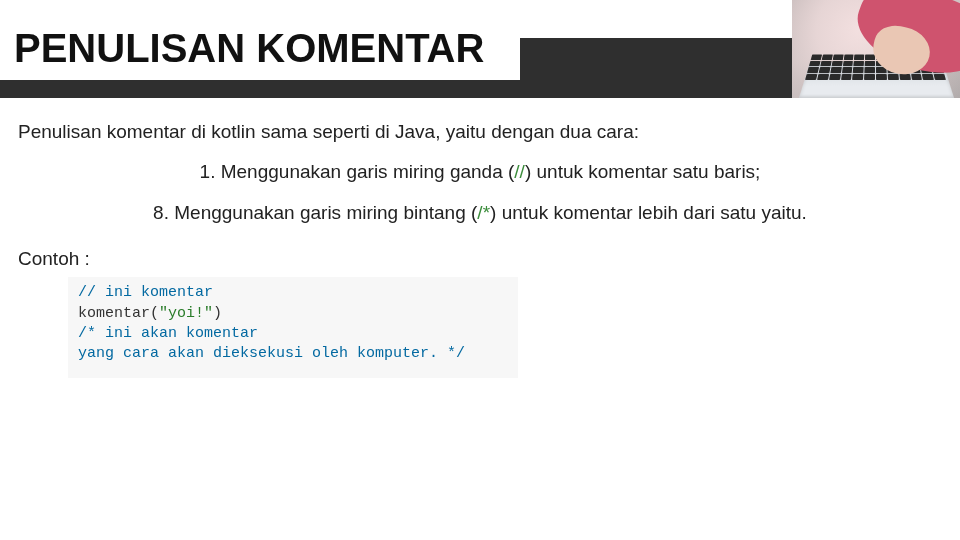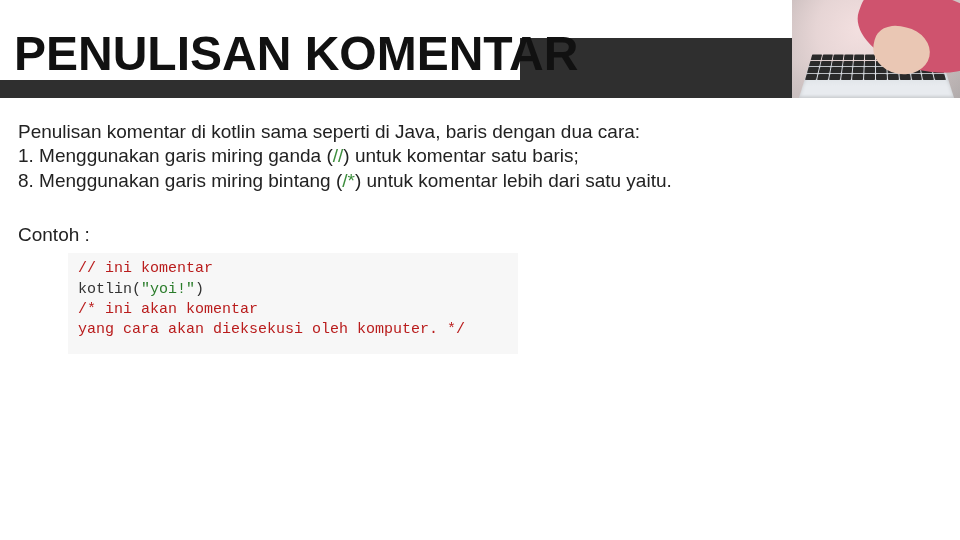--- a/index.html
+++ b/index.html
@@ -24,21 +24,21 @@
     left: 0;
     right: 0;
     top: 38px;
     height: 60px;
     background: #2f2f2f;
   }
   .header-title {
     position: absolute;
     left: 14px;
     top: 26px;
-    font-size: 48px;
+    font-size: 40px;
     font-weight: 700;
     color: #111111;
     letter-spacing: 0px;
     background: transparent;
     padding-right: 14px;
     z-index: 3;
   }
   .header-title-bg {
     position: absolute;
     left: 0;
@@ -119,41 +119,41 @@
   .content {
     position: absolute;
     left: 18px;
     right: 18px;
     top: 120px;
     font-size: 19px;
     line-height: 1.28;
     color: #222222;
   }
   .para-line { white-space: normal; }
-  .para-line + .para-line { margin-top: 0; }
+  .para-line + .para-line { margin-top: 16px; text-align: center; }
   .contoh {
-    margin-top: 30px;
+    margin-top: 22px;
     margin-bottom: 6px;
   }
   .sym-green { color: #3c8d3c; }
 
   
   .code-block {
     margin-top: 6px;
     margin-left: 50px;
     width: 430px;
     background: #f7f7f7;
     padding: 6px 10px 14px 10px;
     font-family: "Consolas", "Courier New", monospace;
     font-size: 15px;
     line-height: 1.35;
     white-space: pre;
     color: #333333;
   }
-  .tok-comment { color: #b91c1c; }
+  .tok-comment { color: #0369a1; }
   .tok-call    { color: #333333; }
   .tok-paren   { color: #333333; }
   .tok-str     { color: #2a7c2a; }
 </style>
 </head>
 <body>
 
 <div class="header">
   <div class="header-stripe"></div>
   <div class="header-title-bg"></div>
@@ -212,30 +212,30 @@
         <span></span>
         <span></span>
     </div>
     <div class="photo-sleeve"></div>
     <div class="photo-hand"></div>
   </div>
 </div>
 
 <div class="content">
 
-  <div class="para-line">Penulisan komentar di kotlin sama seperti di Java, baris dengan dua cara:</div>
+  <div class="para-line">Penulisan komentar di kotlin sama seperti di Java, yaitu dengan dua cara:</div>
 
   <div class="para-line">
     <span>1. Menggunakan garis miring ganda (</span><span class="sym-green">//</span><span>) untuk komentar satu baris;</span>
   </div>
 
   <div class="para-line">
     <span>8. Menggunakan garis miring bintang (</span><span class="sym-green">/*</span><span>) untuk komentar lebih dari satu yaitu.</span>
   </div>
 
   <div class="contoh">Contoh :</div>
 
   <div class="code-block"><span class="tok-comment">// ini komentar</span>
-<span class="tok-call">kotlin</span><span class="tok-paren">(</span><span class="tok-str">"yoi!"</span><span class="tok-paren">)</span>
+<span class="tok-call">komentar</span><span class="tok-paren">(</span><span class="tok-str">"yoi!"</span><span class="tok-paren">)</span>
 <span class="tok-comment">/* ini akan komentar</span>
 <span class="tok-comment">yang cara akan dieksekusi oleh komputer. */</span></div>
 
 </div>
 
 </body></html>

